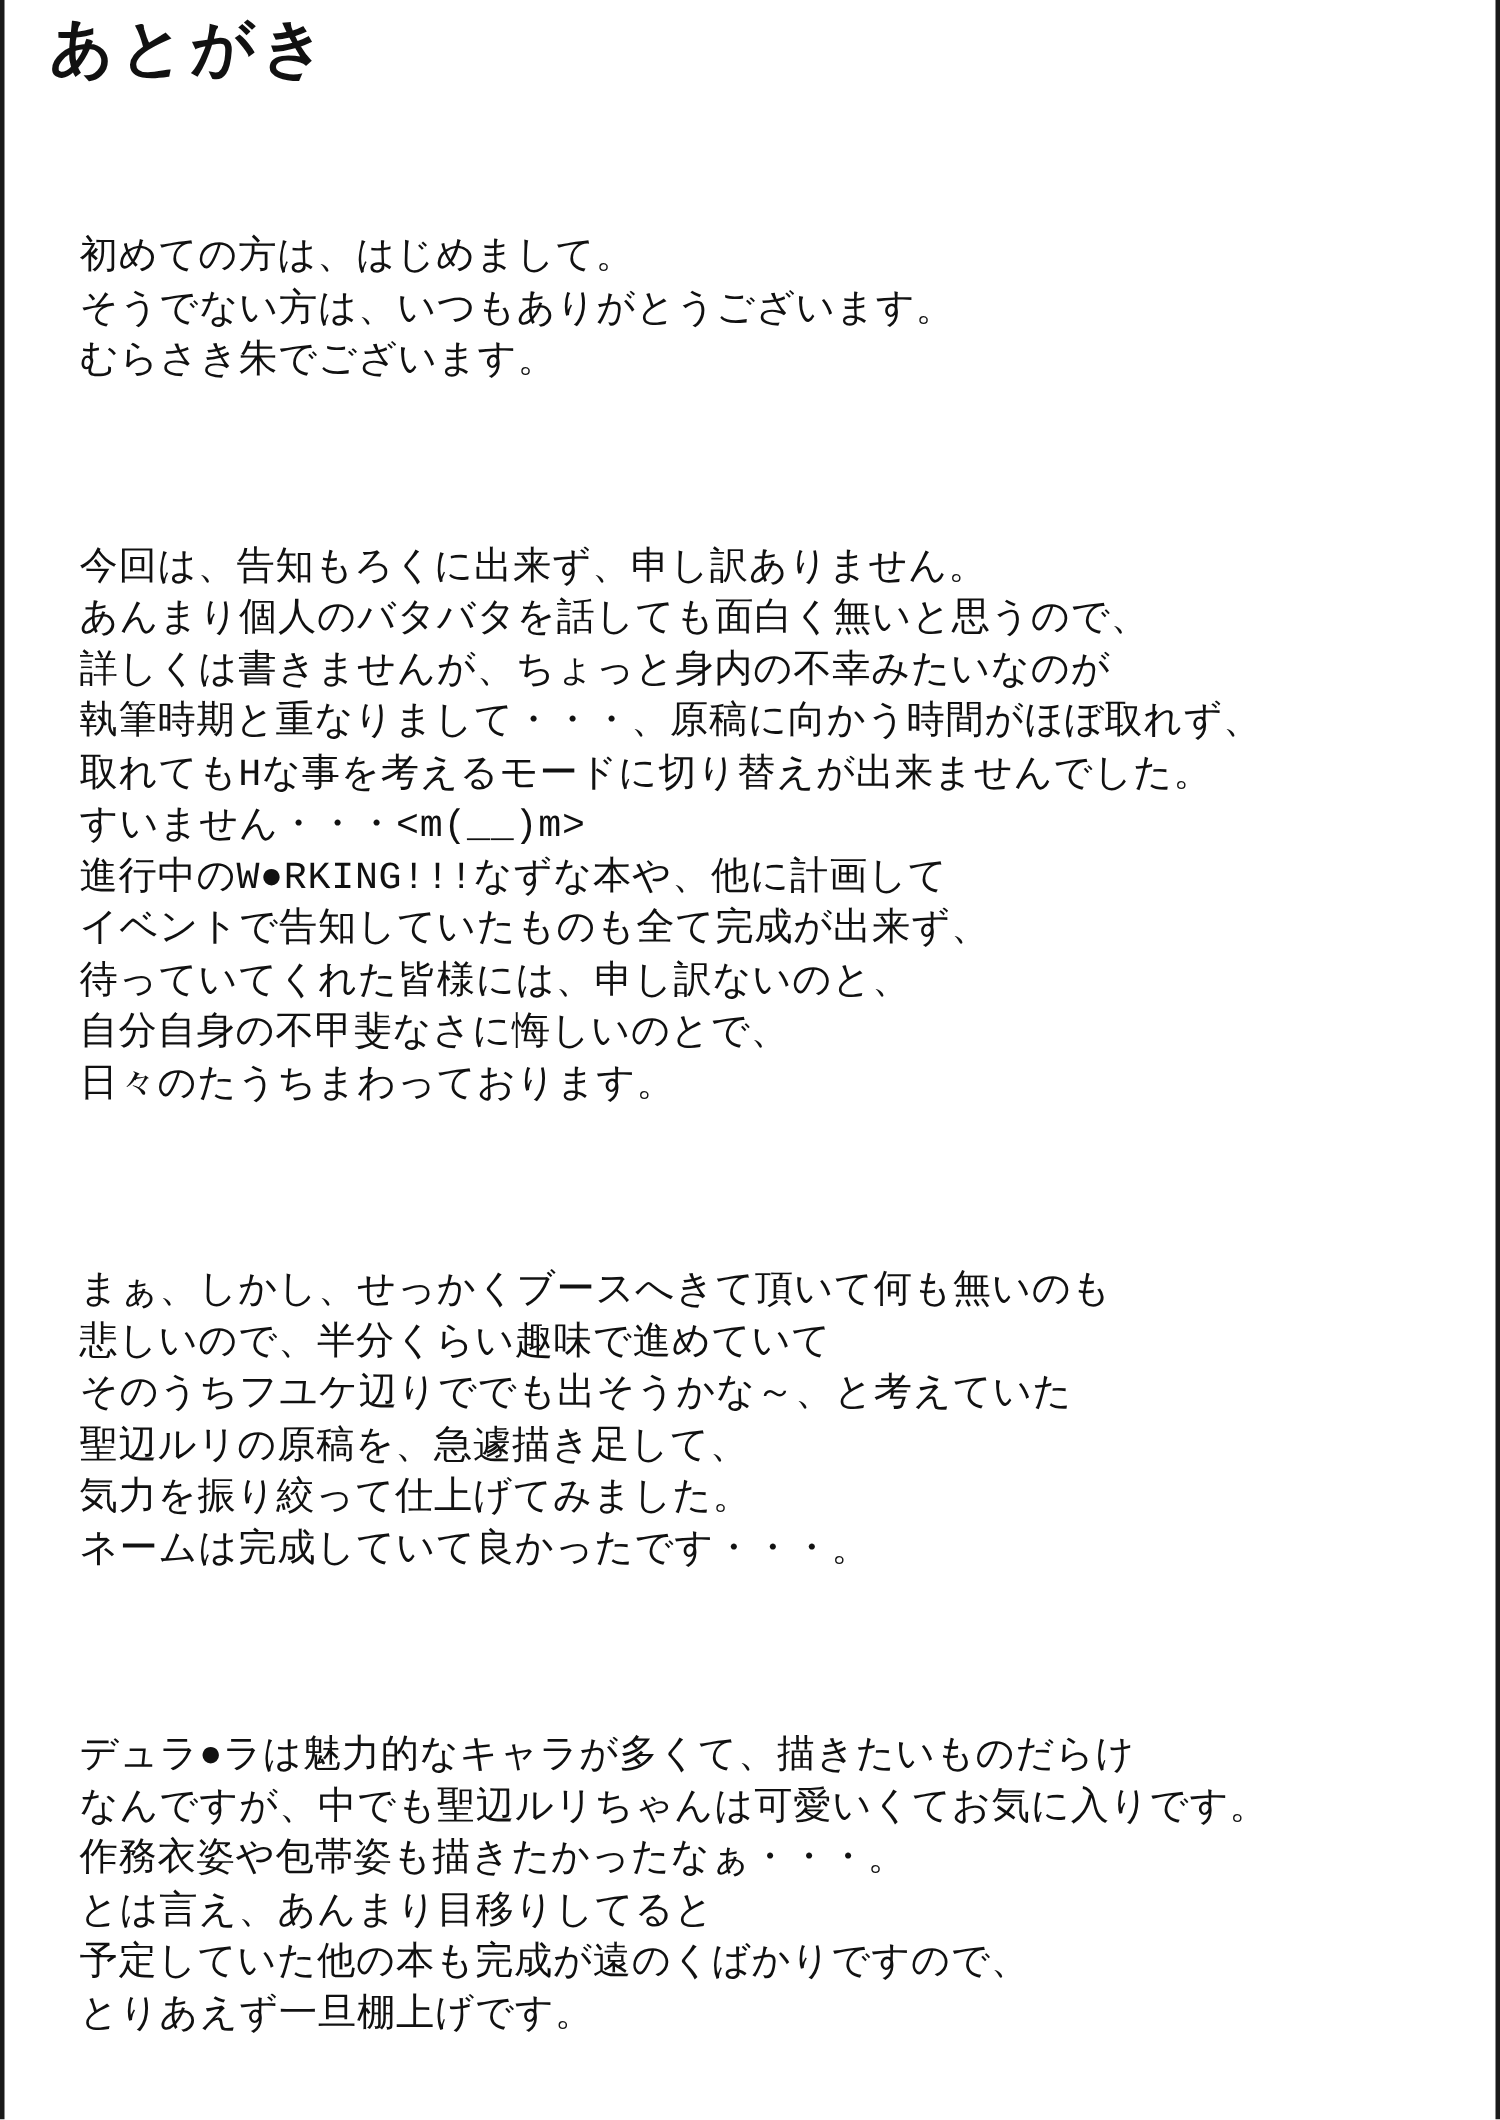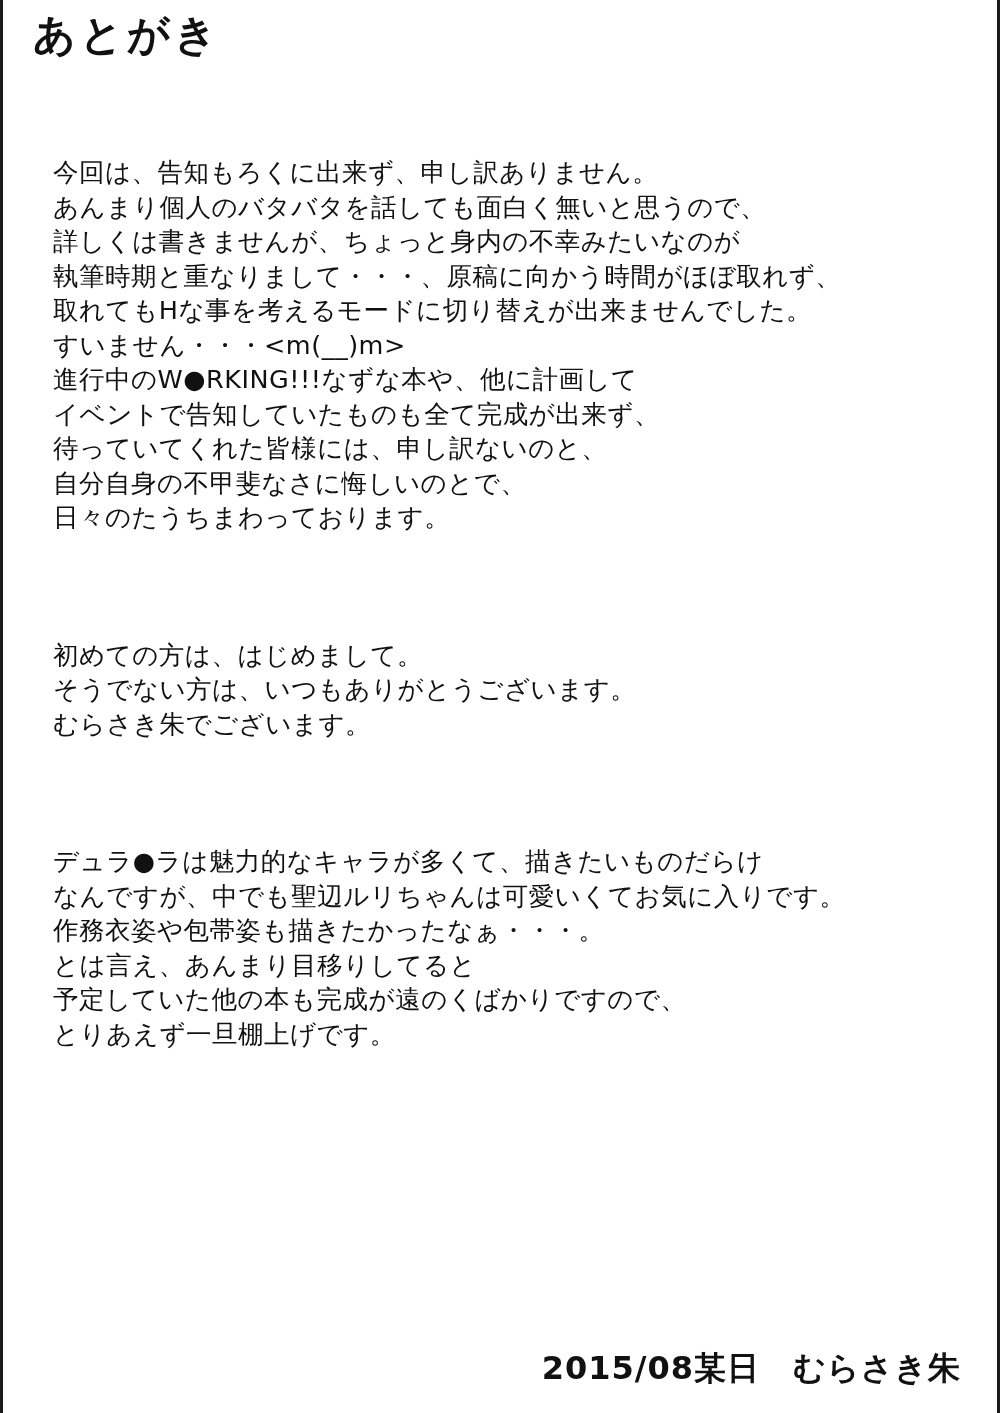--- a/index.html
+++ b/index.html
@@ -17,20 +17,21 @@
   }
   #page {
     position: absolute;
     left: 0; top: 0;
     width: 1000px;
     height: 1413px;
     background: #ffffff;
     box-sizing: border-box;
     border-left: 3px solid #1a1a1a;
     border-right: 3px solid #1a1a1a;
+    font-family: Liberation Mono, monospace;
   }
   #page::before {
     content: "";
     position: absolute;
     left: 0; top: 0;
     width: 100%;
     height: 0;
   }
   .title {
     position: absolute;
@@ -72,40 +73,45 @@
   }
 </style>
 </head>
 <body>
 
 <div id="page">
 
   <div class="title">あとがき</div>
 
   <div class="body-text">
+    <p class="para">初めての方は、はじめまして。
+そうでない方は、いつもありがとうございます。
+むらさき朱でございます。</p>
     <p class="para">今回は、告知もろくに出来ず、申し訳ありません。
 あんまり個人のバタバタを話しても面白く無いと思うので、
 詳しくは書きませんが、ちょっと身内の不幸みたいなのが
 執筆時期と重なりまして・・・、原稿に向かう時間がほぼ取れず、
 取れてもHな事を考えるモードに切り替えが出来ませんでした。
 すいません・・・&lt;m(__)m&gt;
 進行中のW●RKING!!!なずな本や、他に計画して
 イベントで告知していたものも全て完成が出来ず、
 待っていてくれた皆様には、申し訳ないのと、
 自分自身の不甲斐なさに悔しいのとで、
 日々のたうちまわっております。</p>
-    <p class="para">初めての方は、はじめまして。
-そうでない方は、いつもありがとうございます。
-むらさき朱でございます。</p>
+    <p class="para">まぁ、しかし、せっかくブースへきて頂いて何も無いのも
+悲しいので、半分くらい趣味で進めていて
+そのうちフユケ辺りででも出そうかな～、と考えていた
+聖辺ルリの原稿を、急遽描き足して、
+気力を振り絞って仕上げてみました。
+ネームは完成していて良かったです・・・。</p>
     <p class="para">デュラ●ラは魅力的なキャラが多くて、描きたいものだらけ
 なんですが、中でも聖辺ルリちゃんは可愛いくてお気に入りです。
 作務衣姿や包帯姿も描きたかったなぁ・・・。
 とは言え、あんまり目移りしてると
 予定していた他の本も完成が遠のくばかりですので、
 とりあえず一旦棚上げです。</p>
     
     
     
   </div>
 
-  <div class="signature">2015/08某日　むらさき朱</div>
 
 </div>
 
 </body></html>

